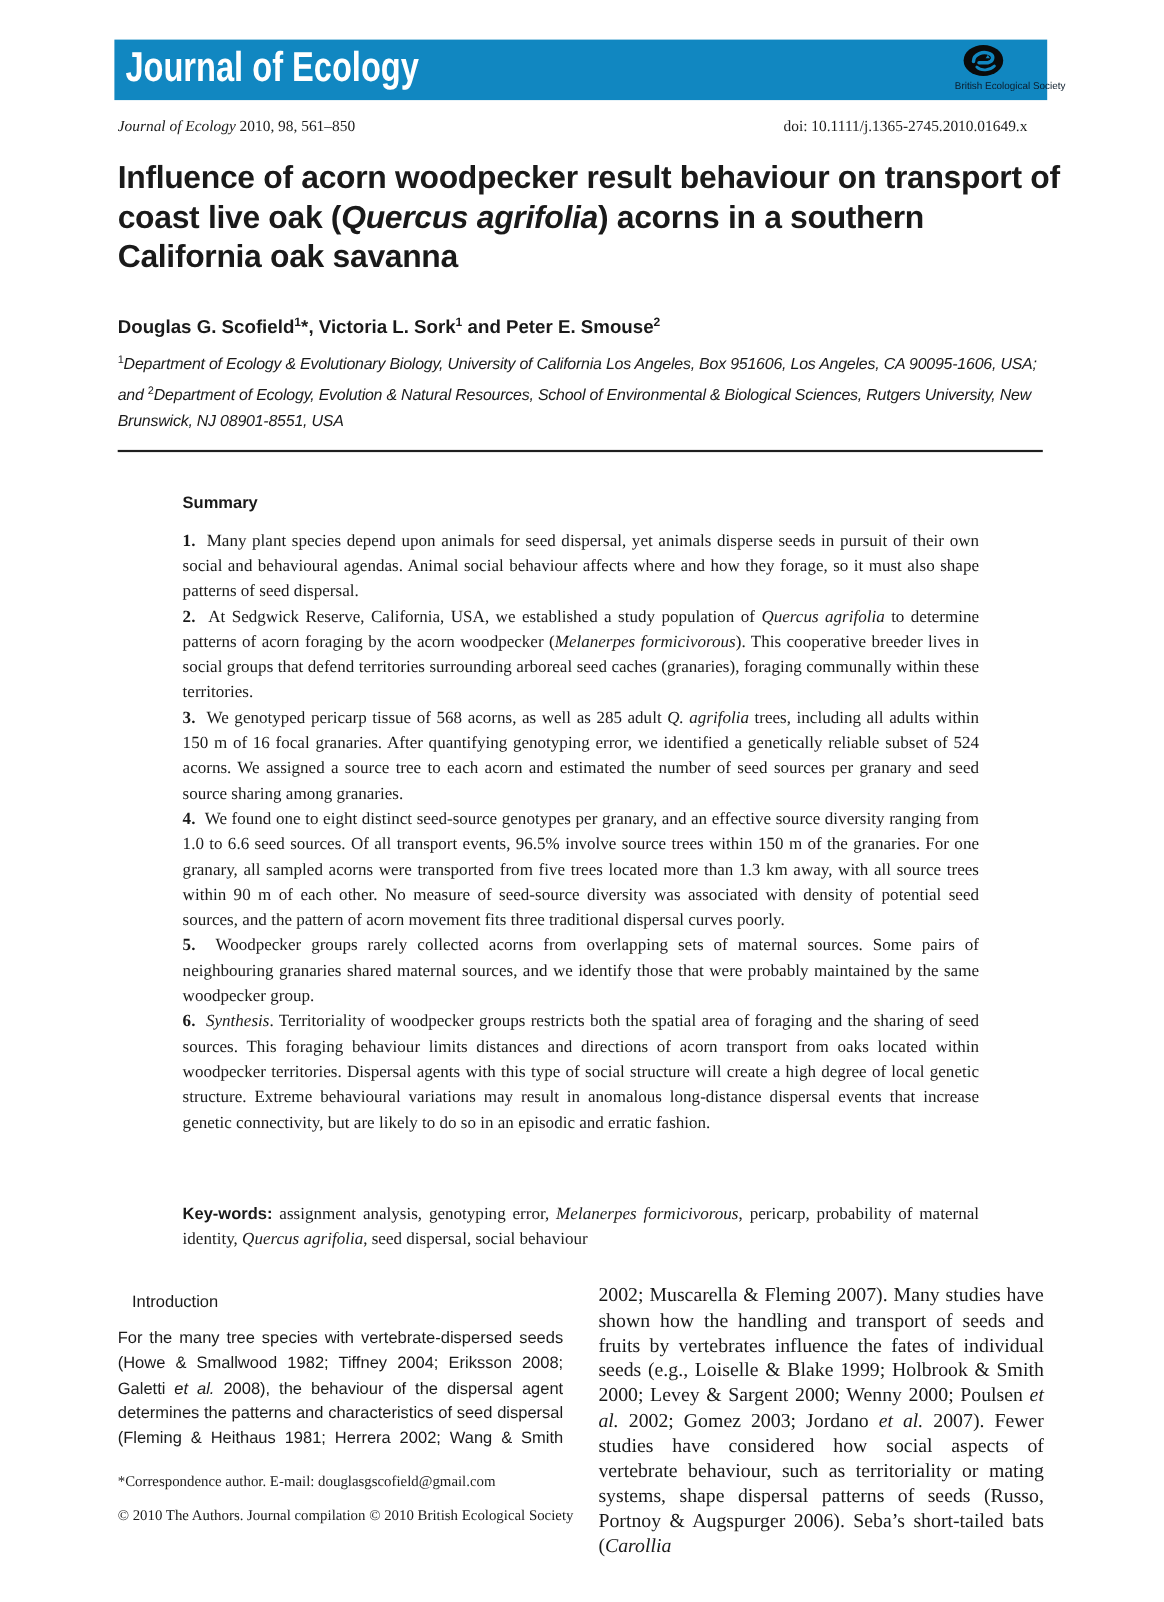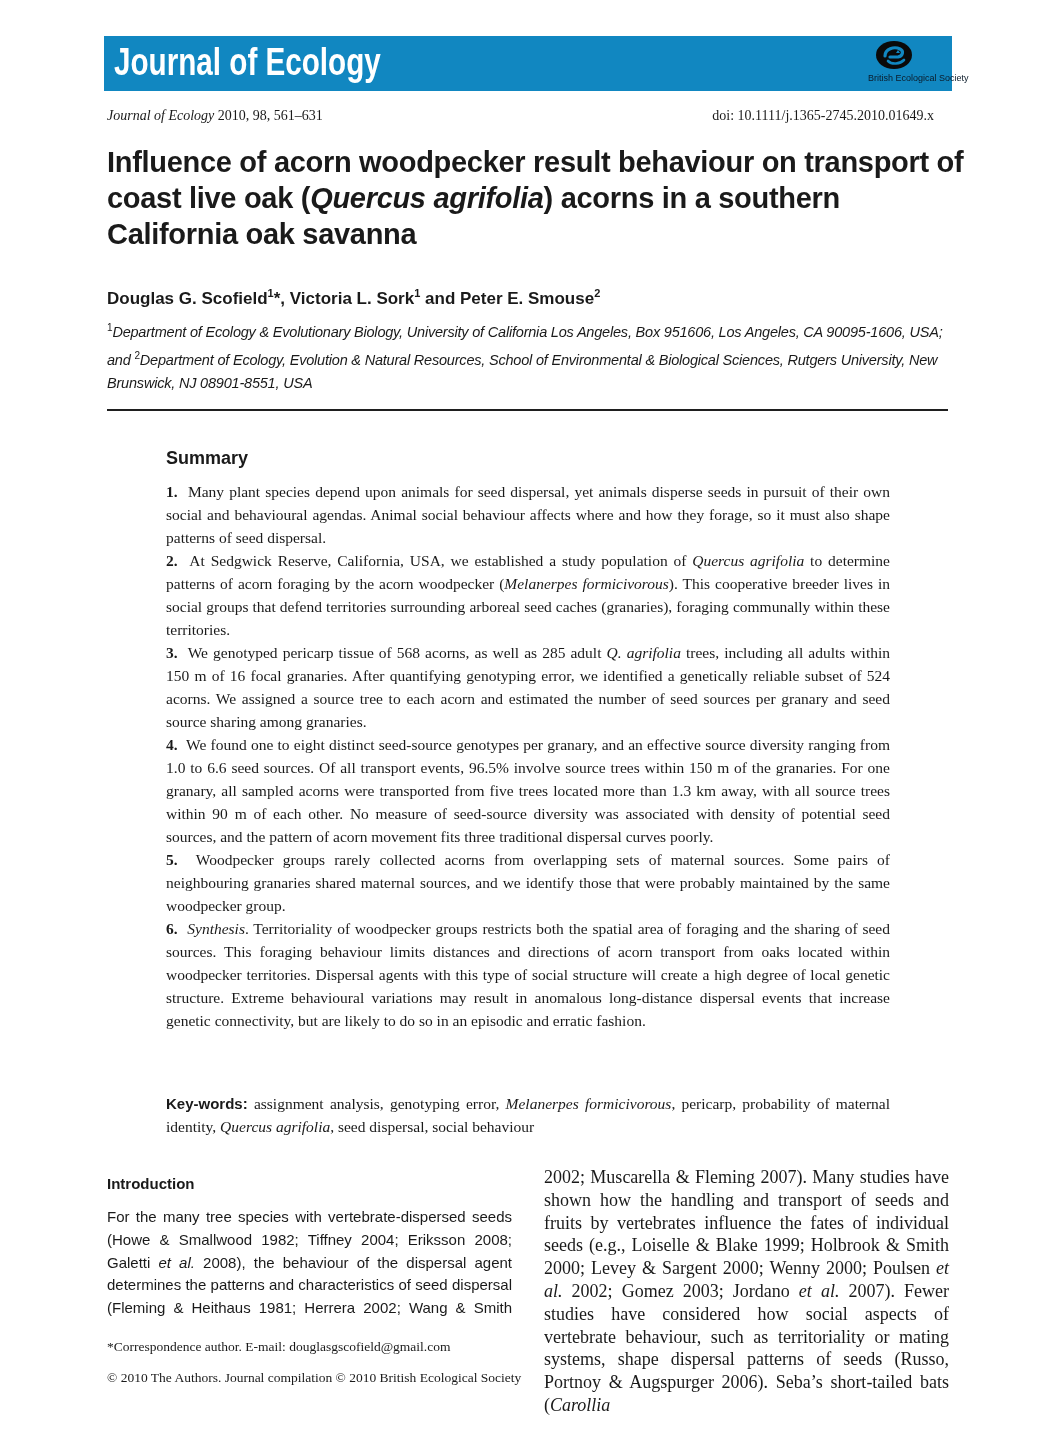--- a/index.html
+++ b/index.html
@@ -48,40 +48,40 @@
     position: absolute; left: 107px; top: 316px; width: 860px;
     font-family: "Liberation Sans", sans-serif; font-style: italic; font-size: 14.5px; line-height: 23px;
     letter-spacing: -0.2px;
   }
   .affiliations sup { font-size: 10px; font-style: normal; }
 
   .rule { position: absolute; left: 107px; top: 409px; width: 841px; height: 2px; background: #1f1f1f; }
 
   .summary-heading {
     position: absolute; left: 166px; top: 449px;
-    font-family: "Liberation Sans", sans-serif; font-weight: bold; font-size: 18px; line-height: 18px;
+    font-family: "Liberation Sans", sans-serif; font-weight: bold; font-size: 15px; line-height: 18px;
   }
   .summary-body {
     position: absolute; left: 166px; top: 480px; width: 724px;
     font-family: "Liberation Serif", serif; font-size: 15.5px; line-height: 23px; text-align: justify;
   }
   .summary-item { margin: 0; }
   .summary-item b { font-weight: bold; }
   .summary-item i { font-style: italic; }
 
   .keywords {
     position: absolute; left: 166px; top: 1092px; width: 724px;
     font-family: "Liberation Serif", serif; font-size: 15.5px; line-height: 23px; text-align: justify;
   }
   .keywords .kw-label { font-family: "Liberation Sans", sans-serif; font-weight: bold; font-size: 15px; }
   .keywords i { font-style: italic; }
 
   .intro-heading {
-    position: absolute; left: 107px; top: 1175px;
-    font-family: "Liberation Sans", sans-serif; font-weight: bold; font-size: 15px; line-height: 18px;
+    position: absolute; left: 120px; top: 1175px;
+    font-family: "Liberation Sans", sans-serif; font-weight: normal; font-size: 15px; line-height: 18px;
   }
   .col-left {
     position: absolute; left: 107px; top: 1206px; width: 405px;
     font-family: Liberation Sans, sans-serif; font-size: 15px; line-height: 22.8px; text-align: justify;
     text-align-last: justify;
   }
   .col-right {
     position: absolute; left: 544px; top: 1166px; width: 405px;
     font-family: "Liberation Serif", serif; font-size: 18px; line-height: 22.8px; text-align: justify;
   }
@@ -106,21 +106,21 @@
       <ellipse cx="20" cy="15" rx="18" ry="14" fill="#0a0a0a"></ellipse>
       <path d="M11 16 C11 9, 20 6, 26 9 C30 11, 29 16, 24 17 L16 17" stroke="#1187c1" stroke-width="3.2" fill="none" stroke-linecap="round"></path>
       <path d="M14 21 C18 25, 26 24, 30 20" stroke="#1187c1" stroke-width="2.6" fill="none" stroke-linecap="round"></path>
       <path d="M22 13 L26 13 L24 10 Z" fill="#1187c1"></path>
     </svg>
     <div class="society-name">British Ecological Society</div>
   </div>
 </div>
 
 <div class="citation-line">
-  <span class="citation-left"><i>Journal of Ecology</i><span> 2010, 98, 561–631</span></span>
+  <span class="citation-left"><i>Journal of Ecology</i><span> 2010, 98, 561–850</span></span>
   <span class="citation-right">doi: 10.1111/j.1365-2745.2010.01649.x</span>
 </div>
 
 <h1 class="article-title"><span>Influence of acorn woodpecker result behaviour on transport of coast live oak (</span><i>Quercus agrifolia</i><span>) acorns in a southern California oak savanna</span></h1>
 
 <div class="authors">
   <span><span>Douglas G. Scofield</span><sup>1</sup><span>*</span></span><span>, </span><span><span>Victoria L. Sork</span><sup>1</sup></span><span> and </span><span><span>Peter E. Smouse</span><sup>2</sup></span>
 </div>
 
 <div class="affiliations"><sup>1</sup><span>Department of Ecology &amp; Evolutionary Biology, University of California Los Angeles, Box 951606, Los Angeles, CA 90095-1606, USA; and </span><sup>2</sup><span>Department of Ecology, Evolution &amp; Natural Resources, School of Environmental &amp; Biological Sciences, Rutgers University, New Brunswick, NJ 08901-8551, USA</span></div>

